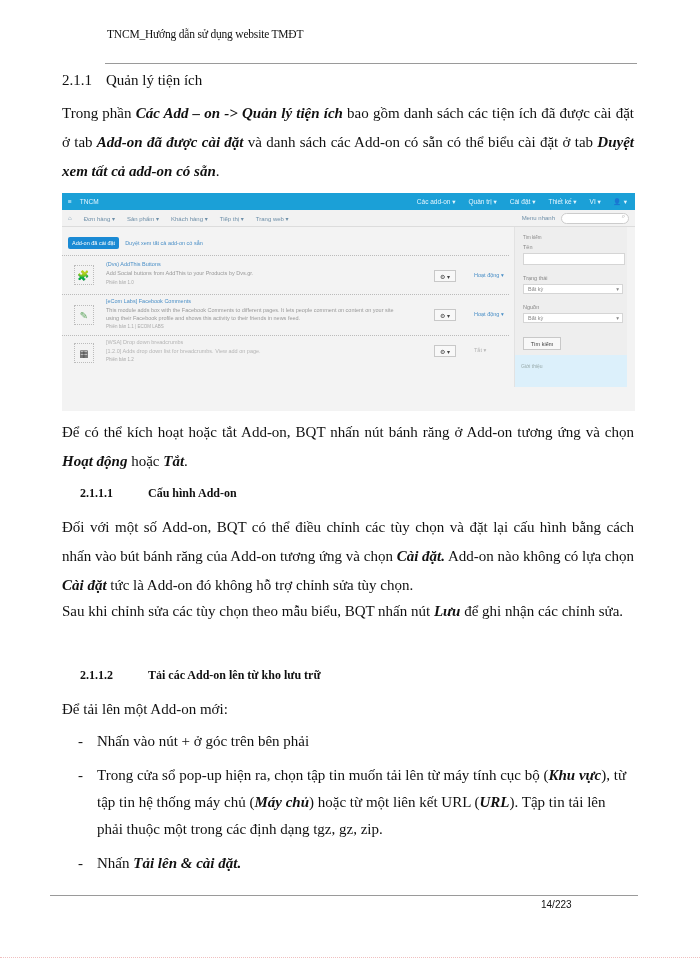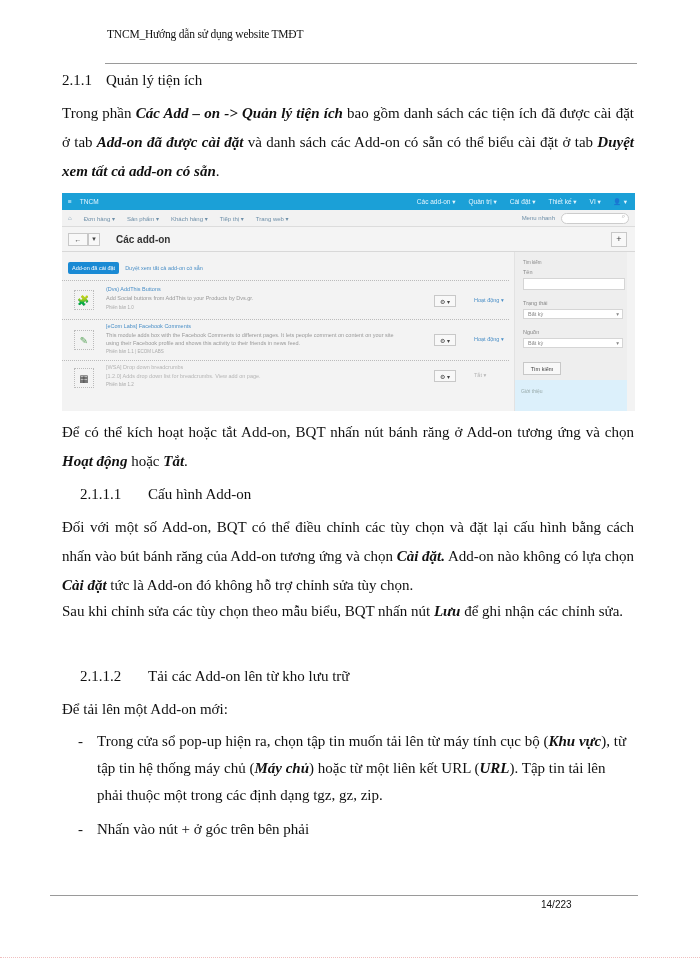--- a/index.html
+++ b/index.html
@@ -2,21 +2,21 @@
 <html><head>
 <meta charset="utf-8">
 <style>
   html, body { margin: 0; padding: 0; background: #ffffff; }
   body { width: 700px; height: 960px; position: relative; overflow: hidden; font-family: "Liberation Serif", "DejaVu Serif", serif; color: #111; }
   .page-header { position: absolute; left: 107px; top: 28px; font-size: 11.5px; letter-spacing: -0.2px; }
   .header-rule { position: absolute; left: 105px; top: 63px; width: 532px; height: 1px; background: #9a9a9a; }
   .h3 { position: absolute; left: 62px; top: 72px; font-size: 15px; font-weight: normal; }
   .h3 .num { display: inline-block; width: 44px; }
   .para { position: absolute; left: 62px; width: 572px; font-size: 15px; line-height: 29px; text-align: justify; }
-  .h4 { position: absolute; left: 80px; font-size: 15px; font-weight: normal; }
+  .h4 { position: absolute; left: 80px; font-size: 12px; font-weight: bold; }
   .h4 .num { display: inline-block; width: 68px; }
   b { font-weight: bold; font-style: italic; }
   ul.dash { position: absolute; left: 62px; top: 728px; width: 572px; margin: 0; padding: 0; list-style: none; font-size: 15px; line-height: 27px; }
   ul.dash li { position: relative; padding-left: 35px; margin-bottom: 7px; }
   ul.dash li::before { content: "-"; position: absolute; left: 16px; }
 
   
   .shot { position: absolute; left: 62px; top: 193px; width: 573px; height: 218px; background: #f3f3f3; font-family: "Liberation Sans", "DejaVu Sans", sans-serif; overflow: hidden; }
   .topbar { height: 17px; background: #1ba0d7; display: flex; align-items: center; color: #e6f6ff; font-size: 6.5px; }
   .topbar .brand { margin-left: 6px; display: flex; align-items: center; gap: 8px; }
@@ -95,28 +95,20 @@
       <span>Tiếp thị ▾</span>
       <span>Trang web ▾</span>
     </div>
     <div class="quick">
       <span>Menu nhanh</span>
       <div class="qsearch">
           <span>⌕</span>
         </div>
     </div>
   </div>
-  <div class="titlebar">
-    <div class="nav">
-      <span class="btn-sm" style="width:18px;">←</span>
-      <span class="btn-sm" style="width:10px;">▾</span>
-    </div>
-    <span class="title">Các add-on</span>
-    <span class="btn-sm plus">+</span>
-  </div>
   <div class="content">
     <div class="tabs">
       <span class="tab-active">Add-on đã cài đặt</span>
       <span class="tab-link">Duyệt xem tất cả add-on có sẵn</span>
     </div>
     <div class="list">
       <div class="row" style="height:38px;">
         <div class="icon" style="top:9px;color:#1a7ac0;">🧩</div>
         <div class="name" style="top:5px;">(Dvs) AddThis Buttons</div>
         <div class="desc" style="top:13px;">Add Social buttons from AddThis to your Products by Dvs.gr.</div>
@@ -179,19 +171,20 @@
   <span>Sau khi chỉnh sửa các tùy chọn theo mẫu biểu, BQT nhấn nút </span><b>Lưu</b><span> để ghi nhận các chỉnh sửa.</span>
 </div>
 
 <div class="h4" style="top:668px;">
   <span class="num">2.1.1.2</span><span>Tải các Add-on lên từ kho lưu trữ</span>
 </div>
 
 <div class="para" style="top:695px;">Để tải lên một Add-on mới:</div>
 
 <ul class="dash">
+  <li><span>Nhấn vào nút + ở góc trên bên phải</span></li>
   <li><span>Trong cửa sổ pop-up hiện ra, chọn tập tin muốn tải lên từ máy tính cục bộ (</span><b>Khu vực</b><span>), từ tập tin hệ thống máy chủ (</span><b>Máy chủ</b><span>) hoặc từ một liên kết URL (</span><b>URL</b><span>). Tập tin tải lên phải thuộc một trong các định dạng tgz, gz, zip.</span></li>
-  <li><span>Nhấn vào nút + ở góc trên bên phải</span></li>
+  <li><span>Nhấn </span><b>Tải lên &amp; cài đặt.</b></li>
 </ul>
 
 <div class="footer-rule"></div>
 <div class="page-num">14/223</div>
 <div class="page-edge"></div>
 
 </body></html>

